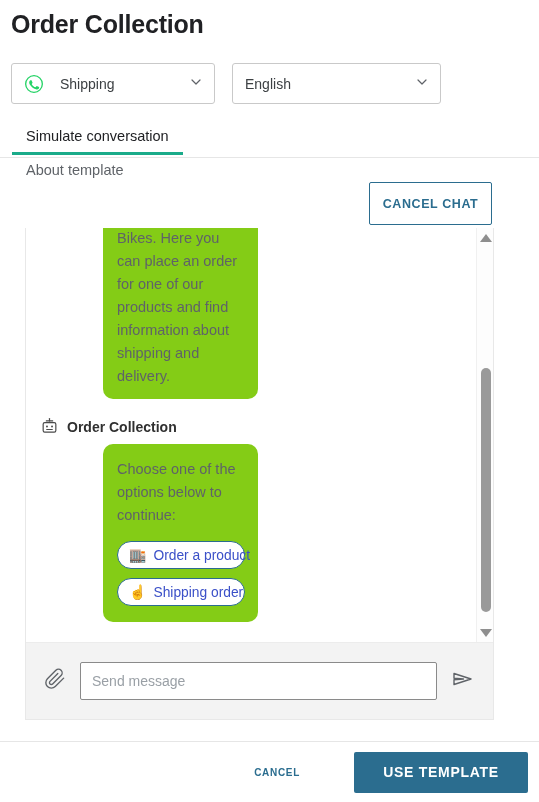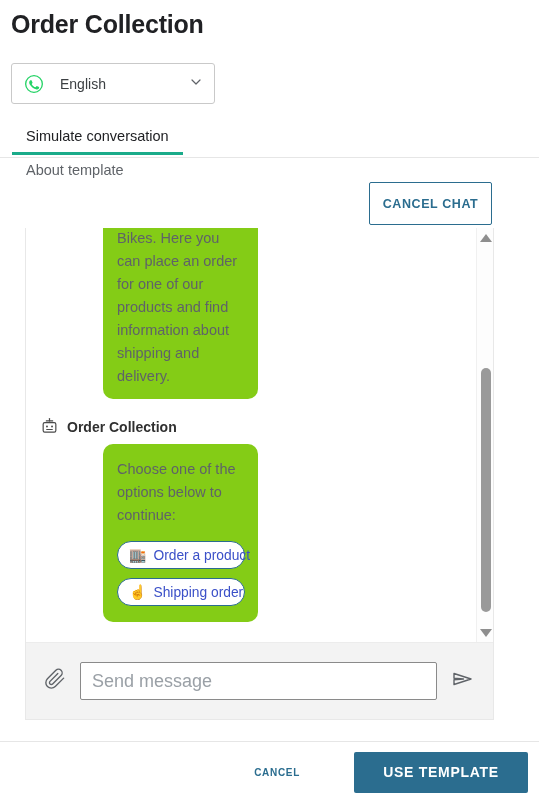--- a/index.html
+++ b/index.html
@@ -138,21 +138,21 @@
   
   .composer {
     position: absolute; left: 0; right: 0; bottom: 0; height: 77px;
     background: #f3f3f3; border-top: 1px solid #ececec;
     display: flex; align-items: center; padding: 0 18px;
     gap: 14px;
   }
   .clip-icon { width: 22px; height: 22px; flex:none; cursor: pointer; }
   .msg-input {
     flex: 1; height: 38px; border: 1px solid #8a8a8a; border-radius: 2px;
-    background: #fff; padding: 0 11px; font-size: 18px; color: #000000;
+    background: #fff; padding: 0 11px; font-size: 14px; color: #000000;
     font-family: "Liberation Sans", sans-serif; outline: none;
   }
   .msg-input::placeholder { color: #9aa0a6; }
   .send-icon { width: 24px; height: 24px; flex:none; cursor: pointer; }
 
   
   .footer-sep {
     position: absolute; left: 0; top: 741px; width: 539px; height: 1px;
     background: #e6e6e6;
   }
@@ -182,28 +182,36 @@
 
   <div class="page-title">Order Collection</div>
 
   <div class="select channel">
     <span>
       <svg class="wa-icon" viewBox="0 0 24 24" fill="none">
         <circle cx="12" cy="12" r="10" stroke="#25d366" stroke-width="1.6" fill="#fff"></circle>
         <path d="M9.3 8.0c-.25-.55-.5-.5-.7-.5h-.55c-.2 0-.52.07-.79.37-.27.3-1.03 1-1.03 2.44s1.06 2.83 1.2 3.02c.15.2 2.04 3.26 5.04 4.44 2.49.98 3 .78 3.54.73.54-.05 1.73-.71 1.98-1.39.24-.68.24-1.27.17-1.39-.07-.12-.27-.2-.56-.34-.3-.15-1.73-.86-2-.95-.27-.1-.46-.15-.66.15-.2.3-.76.95-.93 1.14-.17.2-.34.22-.64.07-.3-.15-1.24-.46-2.37-1.47-.88-.78-1.47-1.75-1.64-2.05-.17-.3-.02-.46.13-.61.13-.14.3-.35.45-.52.15-.17.2-.3.3-.5.1-.2.05-.37-.02-.52-.08-.15-.66-1.62-.92-2.12z" fill="#25d366"></path>
       </svg>
     </span>
+    <span class="sel-label">Shipping</span>
+    <span>
+      <svg class="chev" viewBox="0 0 24 24" fill="none" stroke="#5f6368" stroke-width="1.8" stroke-linecap="round" stroke-linejoin="round">
+          <polyline points="6 9 12 15 18 9"></polyline>
+        </svg>
+    </span>
+  </div>
+
+  <div class="select language">
     <span class="sel-label">English</span>
     <span>
       <svg class="chev" viewBox="0 0 24 24" fill="none" stroke="#5f6368" stroke-width="1.8" stroke-linecap="round" stroke-linejoin="round">
           <polyline points="6 9 12 15 18 9"></polyline>
         </svg>
     </span>
   </div>
-
 
   <div class="tabs">
     <div class="tab active">Simulate conversation</div>
     <div class="tab">About template</div>
   </div>
 
   <button class="restart-btn">CANCEL CHAT</button>
 
   <div class="chat-panel">
 

